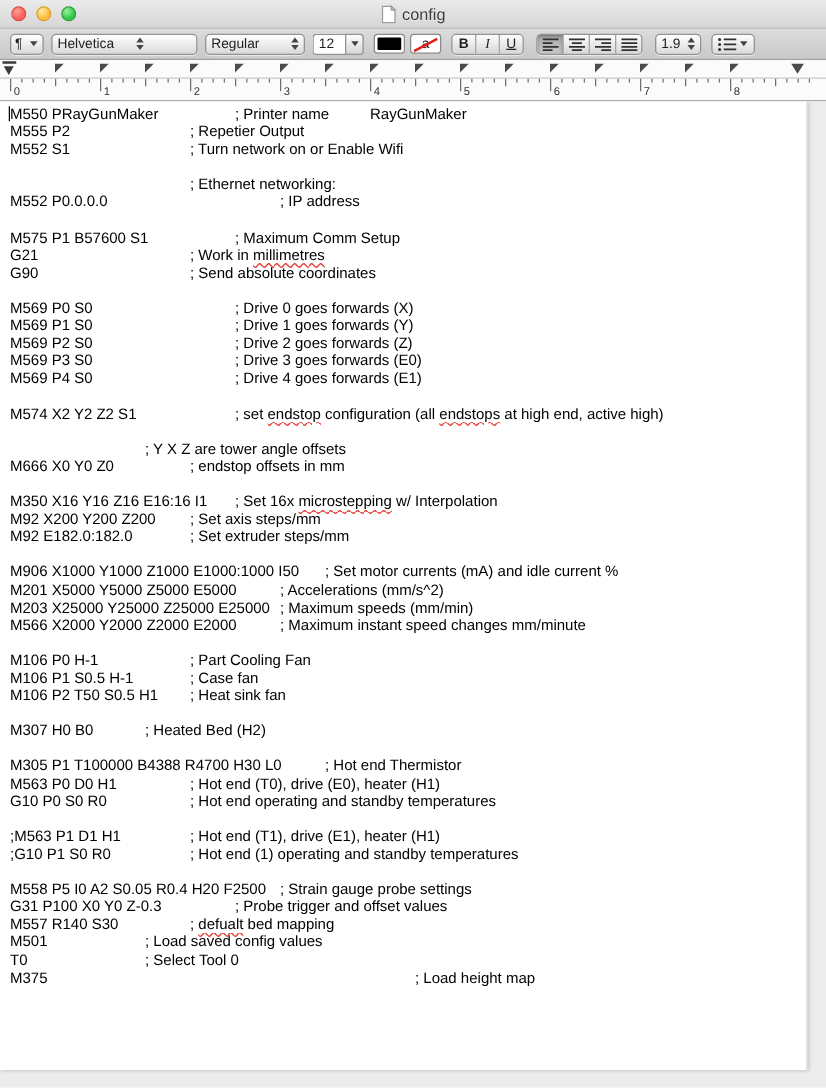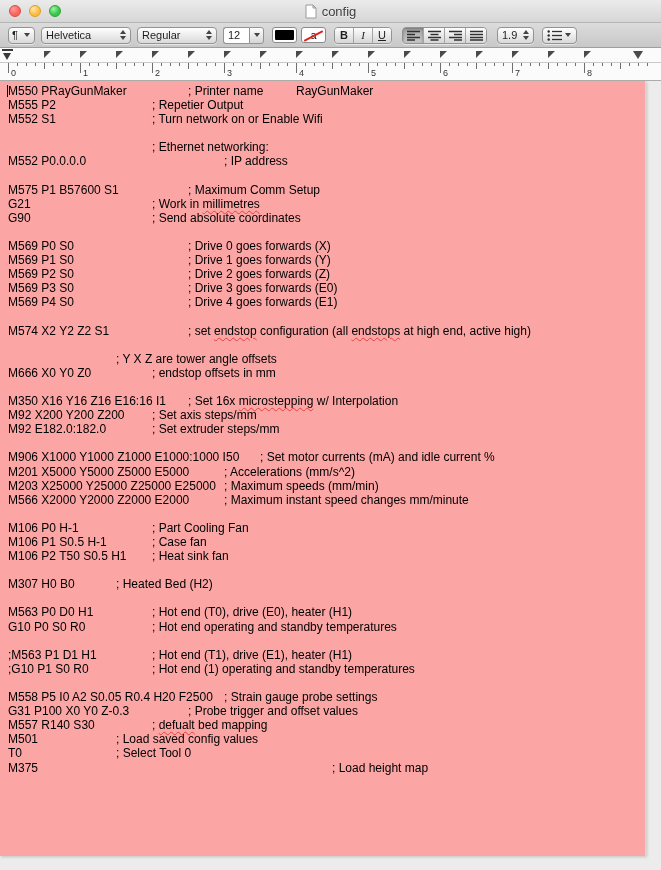--- a/index.html
+++ b/index.html
@@ -68,21 +68,21 @@
   .lmargin::after{content:"";position:absolute;left:1px;top:4px;width:0;height:0;
       border-left:4px solid transparent;border-right:4px solid transparent;border-top:7px solid #3a3a3a;}
   .rmargin{position:absolute;top:3px;width:0;height:0;
       border-left:5px solid transparent;border-right:5px solid transparent;border-top:8px solid #4a4a4a;}
   .scale{position:absolute;left:0;top:14px;width:100%;height:18px;border-top:1px solid #c9c9c9;}
   .tick{position:absolute;top:0;width:1px;background:#6f6f6f;}
   .rnum{position:absolute;top:5px;font-size:9px;color:#333;}
 
   
   .content{flex:1 1 auto;background:#ececec;position:relative;overflow:hidden;}
-  .page{position:absolute;left:0;top:0;width:646px;min-height:775px;background:#fca5a5;
+  .page{position:absolute;left:0;top:0;width:646px;min-height:775px;background:#ffffff;
       box-shadow:1px 1px 3px rgba(0,0,0,.18);border-right:1px solid #d8d8d8;
       padding:3px 0 12px 8px;box-sizing:border-box;cursor:text;}
   .line{height:14.1px;white-space:pre;font-size:12px;line-height:14.1px;color:#000;
       tab-size:36px;-moz-tab-size:36px;font-family:"Liberation Sans",sans-serif;}
   .sp{text-decoration-line:underline;text-decoration-style:wavy;text-decoration-color:#e5413c;
       text-decoration-thickness:1px;text-underline-offset:2px;}
   .caret{position:absolute;left:7px;top:4px;width:1px;height:12px;background:#000;}
 </style>
 </head>
 <body>
@@ -104,21 +104,21 @@
       </span>
       <span class="title">config</span>
     </div>
   </div>
 
   <div class="toolbar">
     <div class="ctl" style="width:27px;justify-content:center;">
       <span class="lbl">¶</span>
         <span class="dd"></span>
     </div>
-    <div class="ctl" style="width:90px;margin-left:6px;justify-content:space-between;gap:12px;">
+    <div class="ctl" style="width:117px;margin-left:6px;justify-content:flex-start;gap:12px;">
       <span class="lbl">Helvetica</span>
       <span class="spin">
           <i class="up"></i>
           <i class="dn"></i>
         </span>
     </div>
     <div class="ctl" style="width:80px;margin-left:6px;justify-content:space-between;">
       <span class="lbl">Regular</span>
       <span class="spin">
           <i class="up"></i>
@@ -345,20 +345,21 @@
         <div class="line">M201 X5000 Y5000 Z5000 E5000	; Accelerations (mm/s^2)</div>
         <div class="line">M203 X25000 Y25000 Z25000 E25000	; Maximum speeds (mm/min)</div>
         <div class="line">M566 X2000 Y2000 Z2000 E2000	; Maximum instant speed changes mm/minute</div>
         <div class="line"></div>
         <div class="line">M106 P0 H-1		; Part Cooling Fan</div>
         <div class="line">M106 P1 S0.5 H-1		; Case fan</div>
         <div class="line">M106 P2 T50 S0.5 H1	; Heat sink fan</div>
         <div class="line"></div>
         <div class="line">M307 H0 B0		; Heated Bed (H2)</div>
         <div class="line"></div>
+        <div class="line">M305 P1 T100000 B4388 R4700 H30 L0	; Hot end Thermistor</div>
         <div class="line">M563 P0 D0 H1		; Hot end (T0), drive (E0), heater (H1)</div>
         <div class="line">G10 P0 S0 R0		; Hot end operating and standby temperatures</div>
         <div class="line"></div>
         <div class="line">;M563 P1 D1 H1		; Hot end (T1), drive (E1), heater (H1)</div>
         <div class="line">;G10 P1 S0 R0		; Hot end (1) operating and standby temperatures</div>
         <div class="line"></div>
         <div class="line">M558 P5 I0 A2 S0.05 R0.4 H20 F2500	; Strain gauge probe settings</div>
         <div class="line">G31 P100 X0 Y0 Z-0.3		; Probe trigger and offset values</div>
         <div class="line">M557 R140 S30		; <span class="sp">defualt</span> bed mapping</div>
         <div class="line">M501			; Load saved config values</div>

